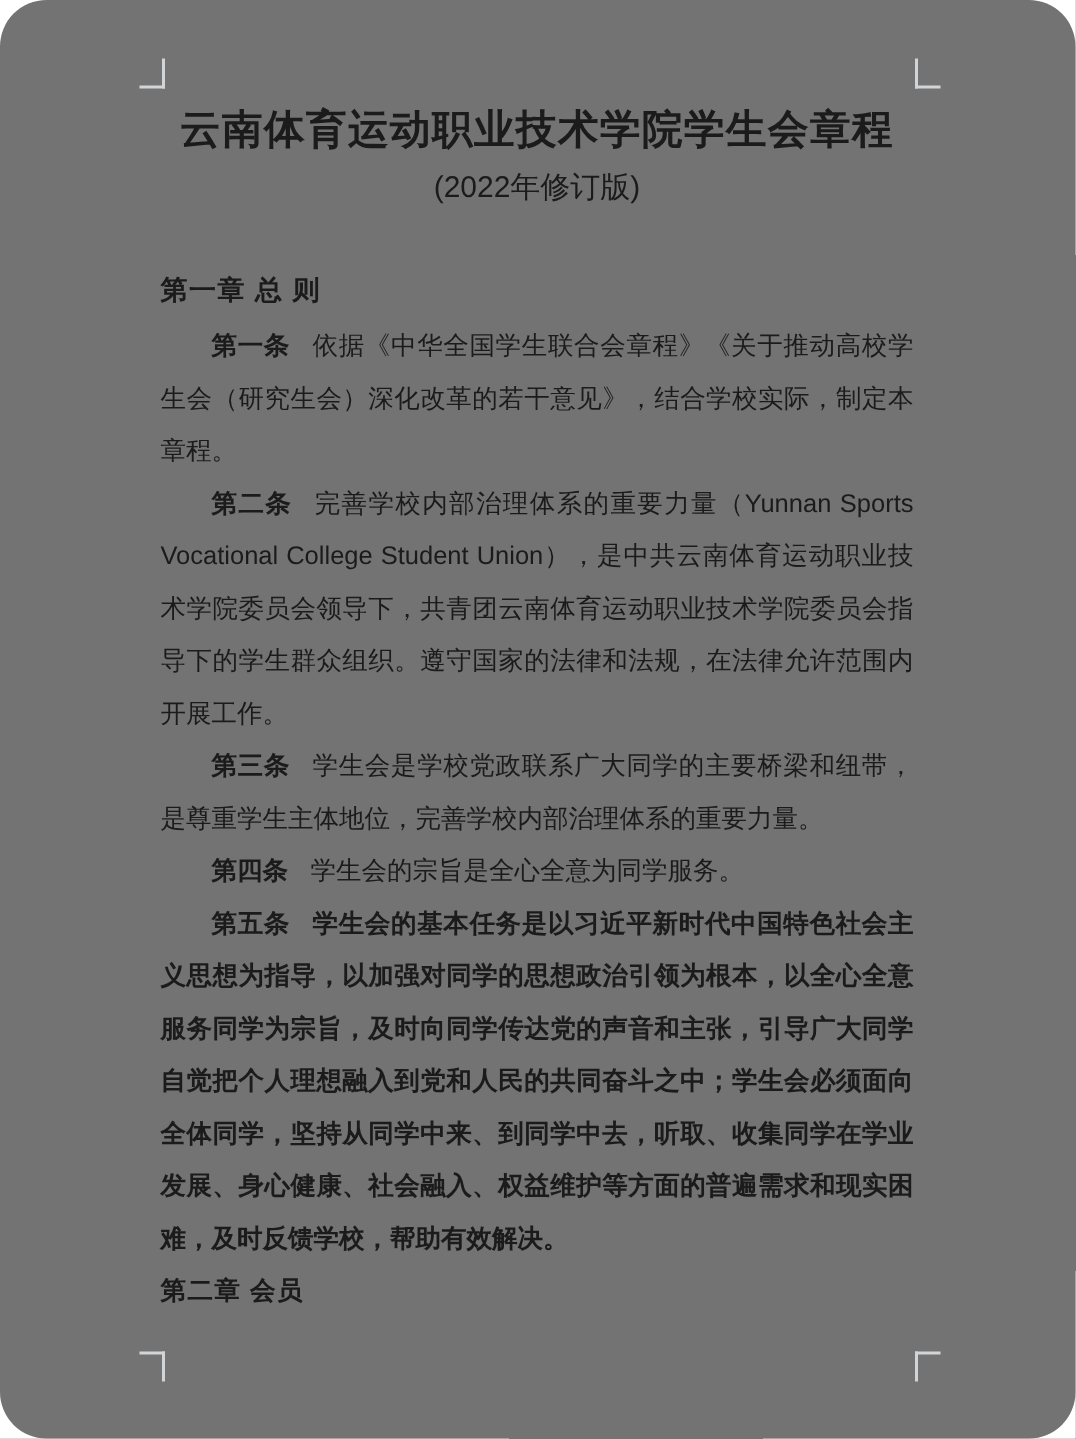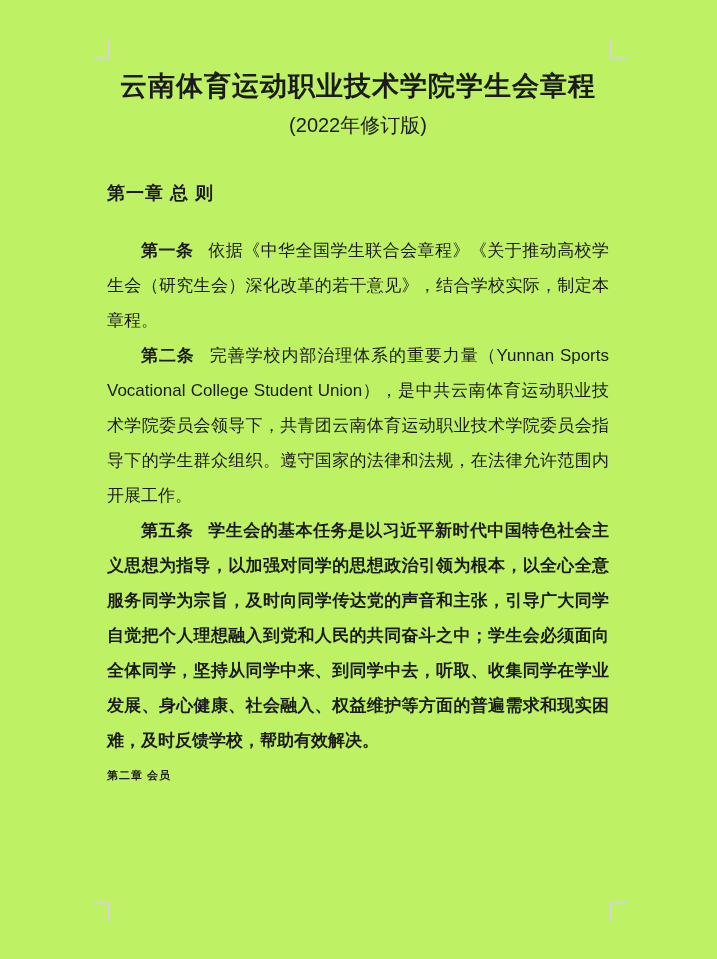--- a/index.html
+++ b/index.html
@@ -11,21 +11,22 @@
     width: 717px;
     height: 959px;
     position: relative;
     font-family: "Liberation Sans", "DejaVu Sans", sans-serif;
     color: #1b1b1b;
     overflow: hidden;
   }
   .page {
     position: absolute;
     inset: 0;
-    background: #bef264;
+    background: #737373;
+    border-radius: 31px;
   }
   
   .crop {
     position: absolute;
     width: 15px;
     height: 18px;
   }
   .crop-tl { left: 93px;  top: 39px;  border-right: 2px solid #d2d5d8; border-bottom: 2px solid #d2d5d8; }
   .crop-tr { left: 610px; top: 39px;  border-left: 2px solid #d2d5d8;  border-bottom: 2px solid #d2d5d8; }
   .crop-bl { left: 93px;  top: 901px; border-right: 2px solid #d2d5d8; border-top: 2px solid #d2d5d8; }
@@ -56,38 +57,38 @@
     font-size: 18px;
     font-weight: bold;
     text-align: left;
     letter-spacing: 1px;
   }
   .chapter-1 {
     margin-top: 43px;
     line-height: 26px;
   }
   .articles {
-    margin-top: 27px;
+    margin-top: 7px;
     font-size: 17px;
     line-height: 35px;
   }
   .articles p {
     margin: 0;
     text-indent: 2em;
     text-align: justify;
   }
   .article-label {
     font-weight: bold;
     margin-right: 15px;
   }
   .article-bold {
     font-weight: bold;
   }
   .chapter-2 {
-    font-size: 11px;
+    font-size: 17px;
     line-height: 35px;
     margin: 0;
     letter-spacing: 1px;
   }
 </style>
 </head>
 <body>
 
 <div class="page">
 
@@ -107,21 +108,27 @@
     <div class="articles">
 
       <p>
         <span class="article-label">第一条</span><span>依据《中华全国学生联合会章程》《关于推动高校学生会（研究生会）深化改革的若干意见》，结合学校实际，制定本章程。</span>
       </p>
 
       <p>
         <span class="article-label">第二条</span><span>完善学校内部治理体系的重要力量（Yunnan Sports Vocational College Student Union），是中共云南体育运动职业技术学院委员会领导下，共青团云南体育运动职业技术学院委员会指导下的学生群众组织。遵守国家的法律和法规，在法律允许范围内开展工作。</span>
       </p>
 
+      <p>
+        <span class="article-label">第三条</span><span>学生会是学校党政联系广大同学的主要桥梁和纽带，是尊重学生主体地位，完善学校内部治理体系的重要力量。</span>
+      </p>
 
+      <p>
+        <span class="article-label">第四条</span><span>学生会的宗旨是全心全意为同学服务。</span>
+      </p>
 
       <p class="article-bold">
         <span class="article-label">第五条</span><span>学生会的基本任务是以习近平新时代中国特色社会主义思想为指导，以加强对同学的思想政治引领为根本，以全心全意服务同学为宗旨，及时向同学传达党的声音和主张，引导广大同学自觉把个人理想融入到党和人民的共同奋斗之中；学生会必须面向全体同学，坚持从同学中来、到同学中去，听取、收集同学在学业发展、身心健康、社会融入、权益维护等方面的普遍需求和现实困难，及时反馈学校，帮助有效解决。</span>
       </p>
 
       <div class="chapter chapter-2">第二章 会员</div>
     </div>
 
   </div>
 </div>

